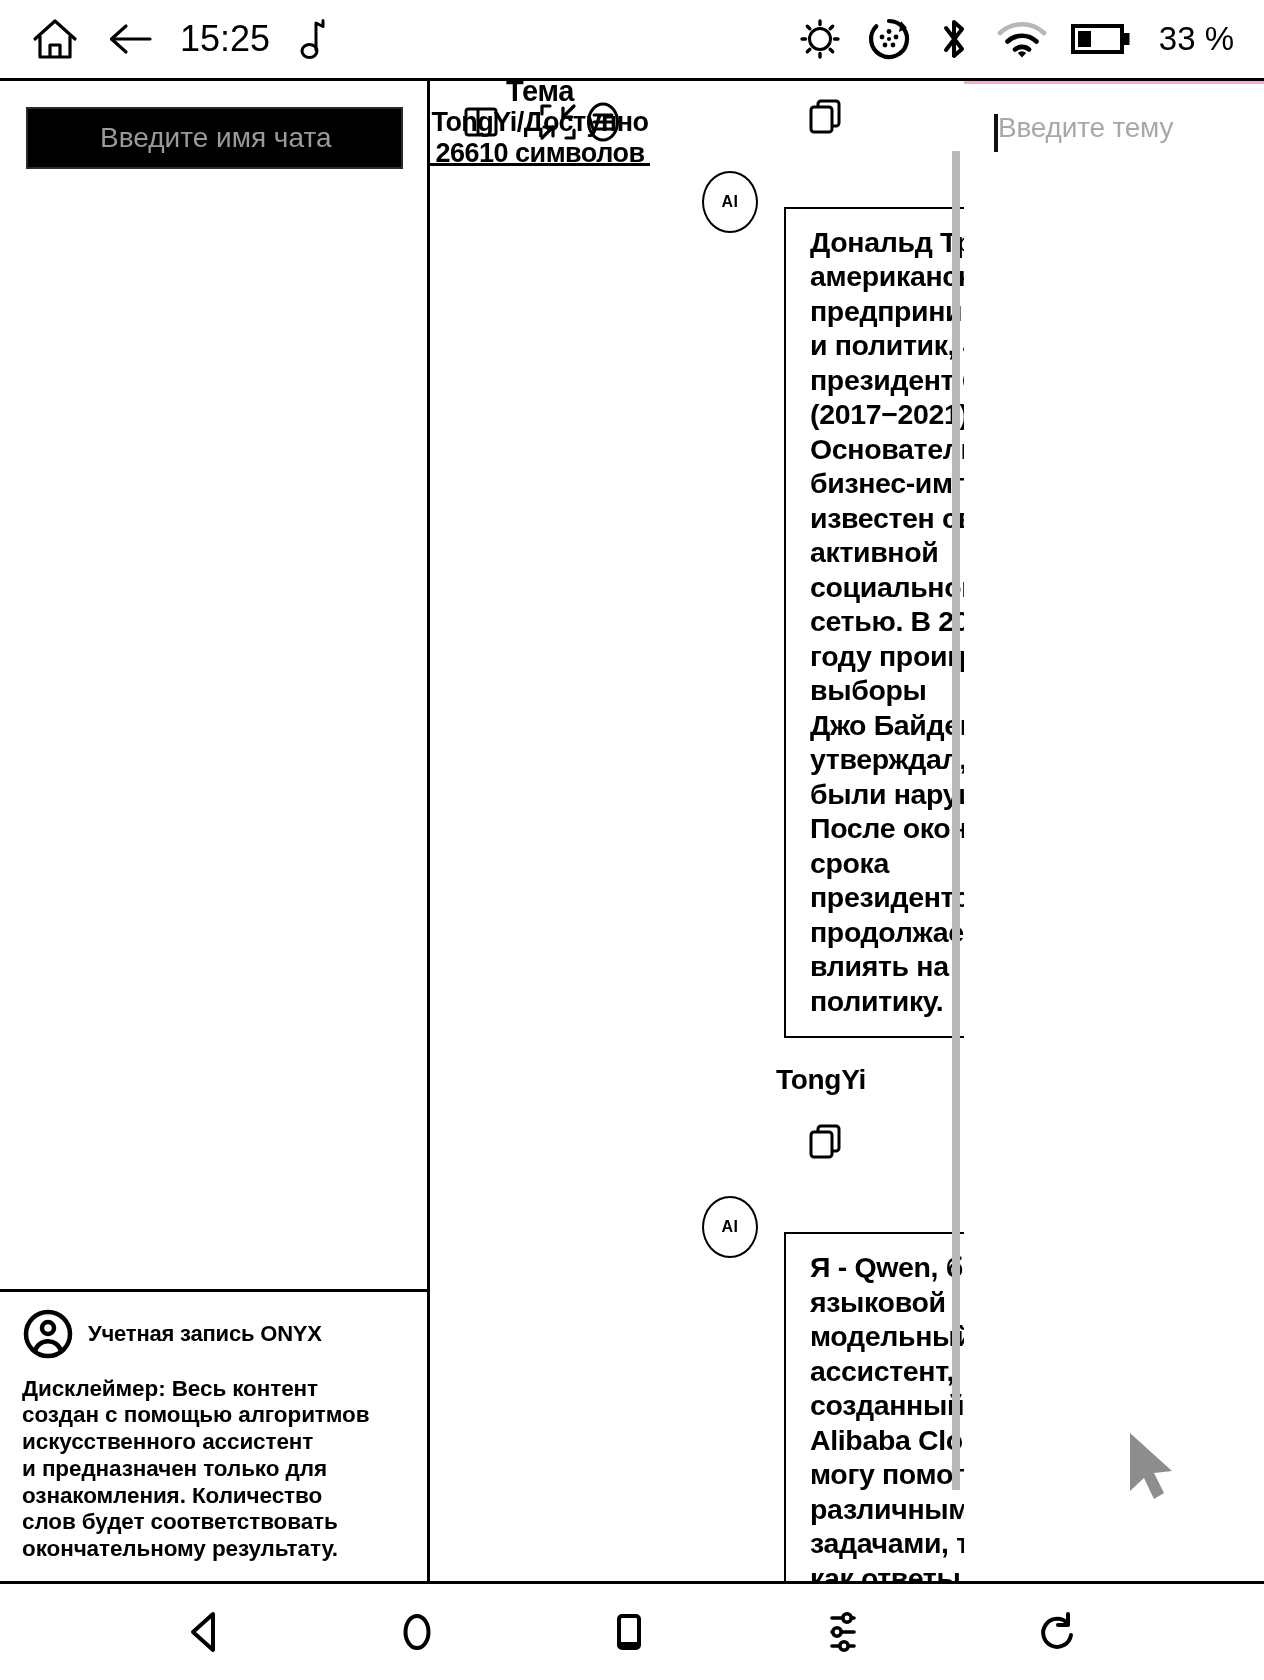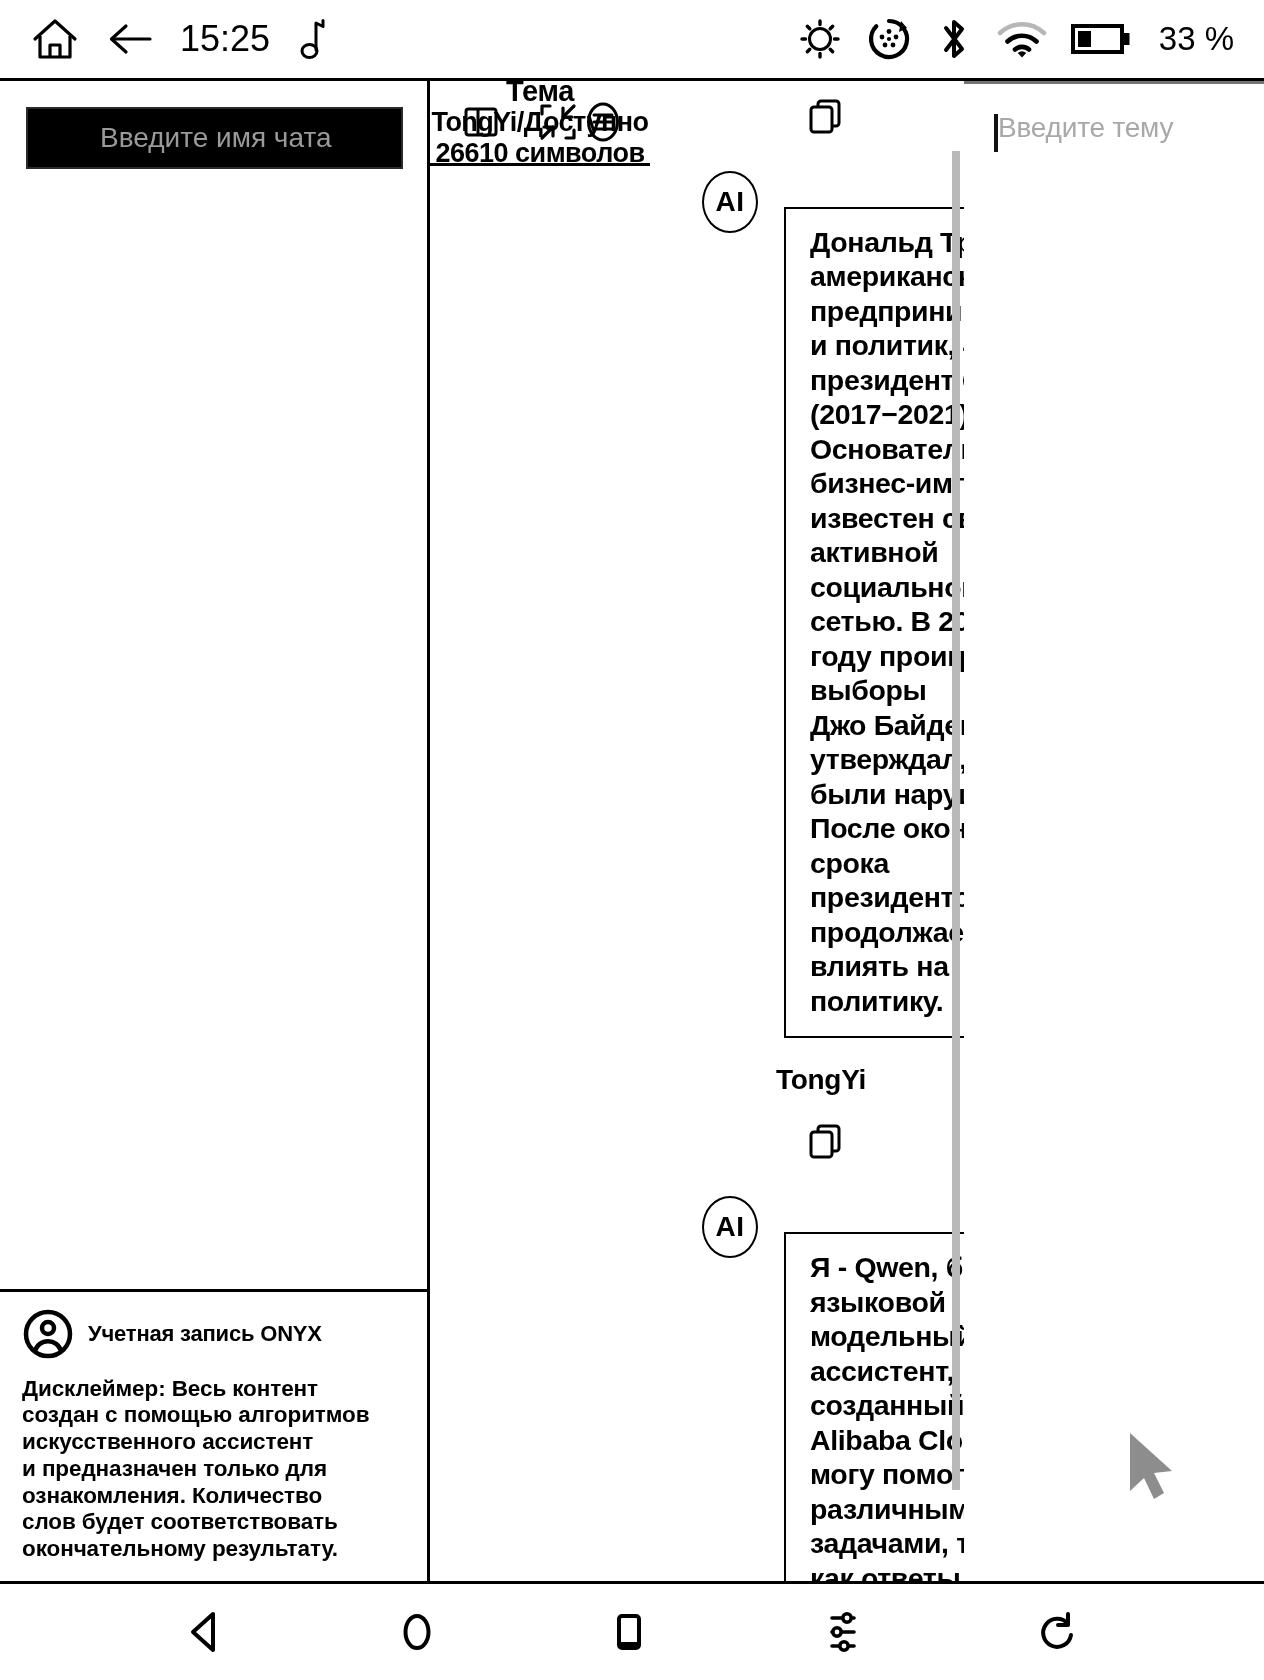--- a/index.html
+++ b/index.html
@@ -178,21 +178,21 @@
   }
   .ai-badge {
     flex: 0 0 auto;
     width: 56px;
     height: 62px;
     border: 2.5px solid #000;
     border-radius: 50%;
     display: flex;
     align-items: center;
     justify-content: center;
-    font-size: 28px;
+    font-size: 16px;
     font-weight: 600;
     letter-spacing: 0.5px;
     margin-top: 10px;
   }
   .bubble {
     border: 2.5px solid #000;
     padding: 16px 22px 18px 24px;
     font-size: 28.5px;
     font-weight: 700;
     line-height: 1.21;
@@ -242,21 +242,21 @@
     position: absolute;
     top: 0;
     width: 8px;
     height: 94%;
     background: #b9b9b9;
   }
 
   
   .compose {
     flex: 0 0 300px;
-    border-top: 3px solid #737373;
+    border-top: 3px solid #f9a8d4;
     position: relative;
     padding: 28px 28px 0 30px;
   }
   .compose-line { display: flex; align-items: flex-start; }
   .caret {
     width: 4px;
     height: 38px;
     background: #111;
     margin-top: 2px;
   }

